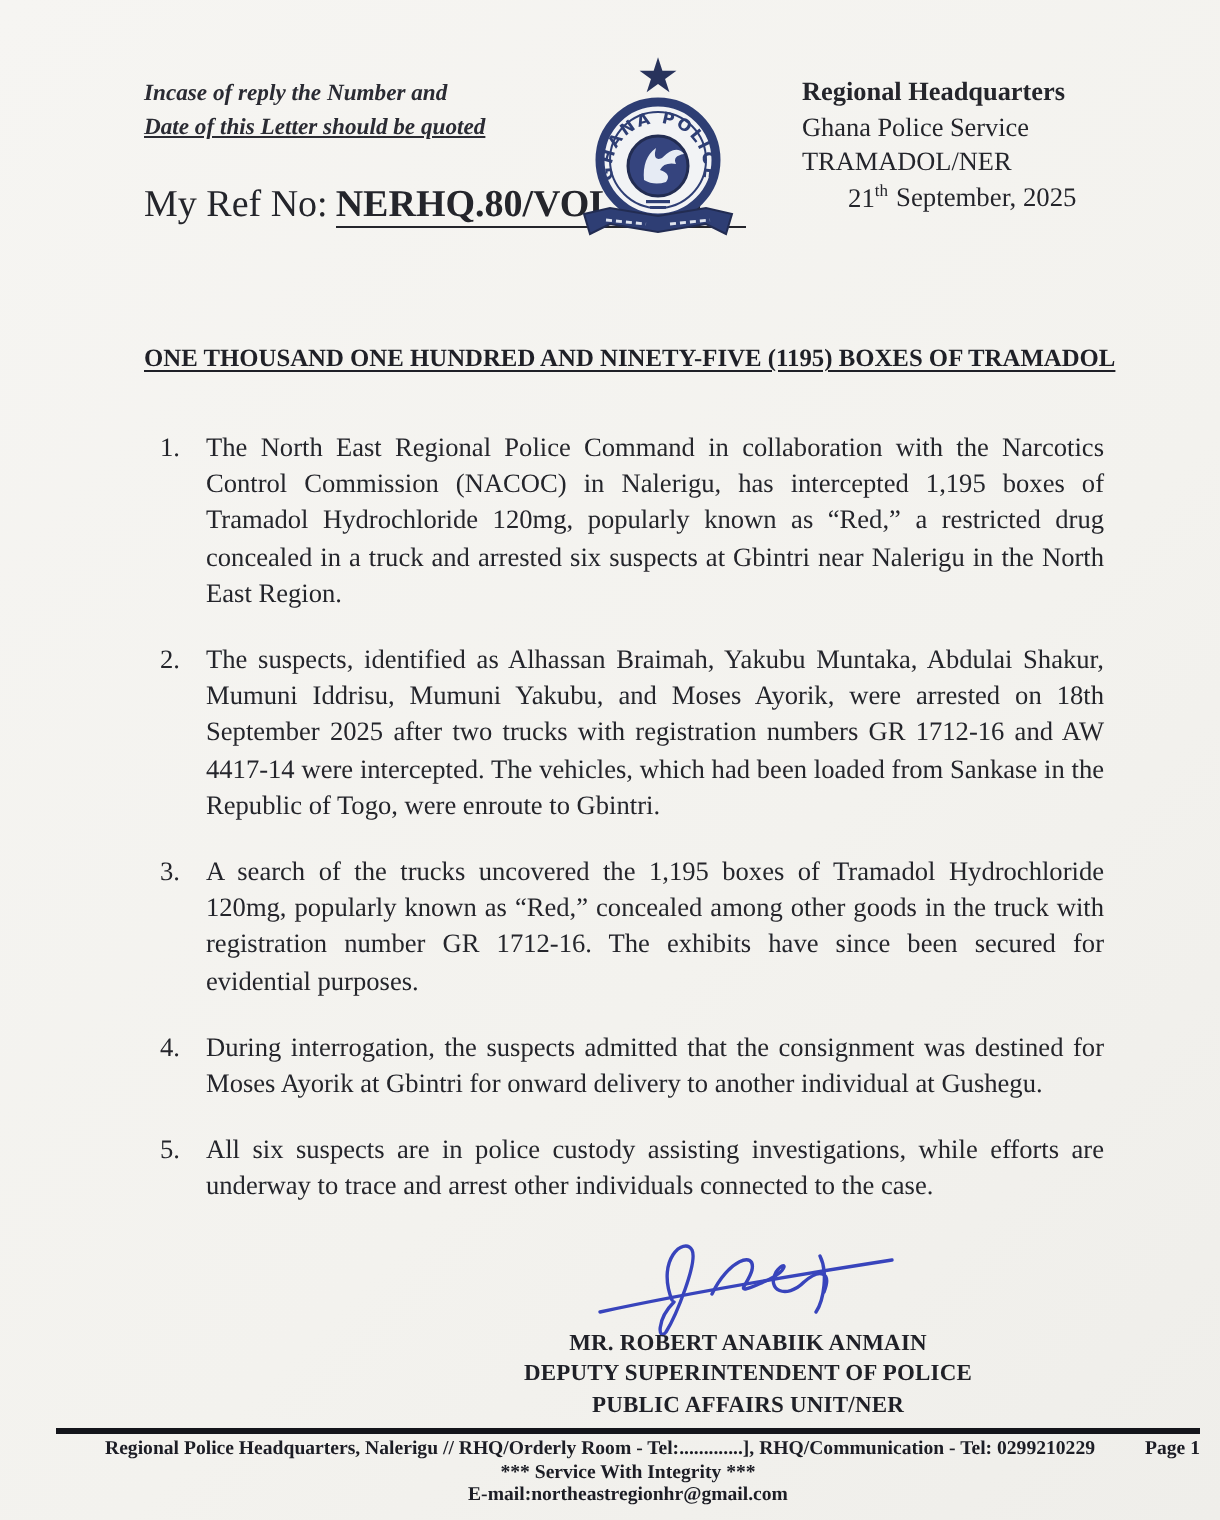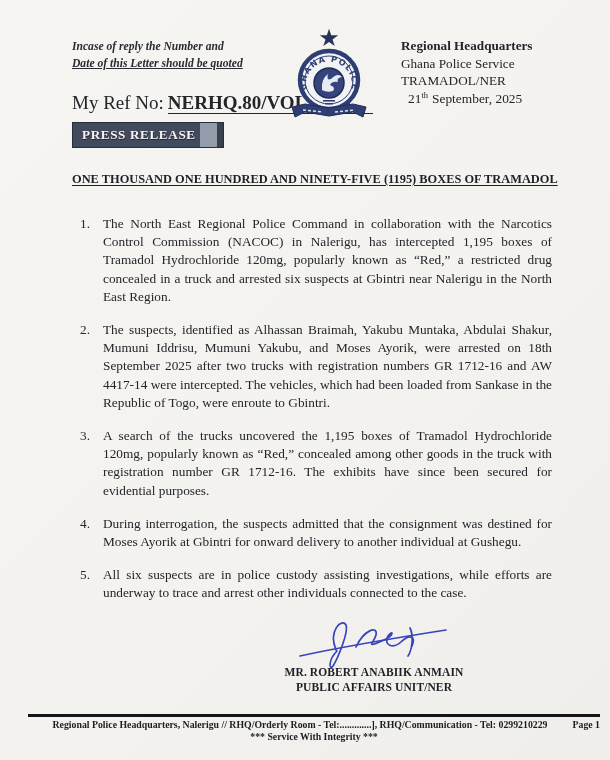--- a/index.html
+++ b/index.html
@@ -19,21 +19,21 @@
     font-size: 11.6px; font-weight: bold; font-style: italic;
     line-height: 17px; color: #2a2b33;
   }
   .note .u { text-decoration: underline; }
   .ref-line { position: absolute; left: 72px; top: 92px; font-size: 19px; }
   .ref-number { font-weight: bold; border-bottom: 1.6px solid #24252b; margin-left: 4px; }
   .ref-value { border-bottom: 1.6px solid #24252b; margin-left: 5px; padding-right: 22px; }
   .badge { position: absolute; left: 279px; top: 24px; width: 100px; height: 96px; }
   .org-block { position: absolute; left: 401px; top: 37px; font-size: 13.2px; line-height: 17.5px; }
   .org-name { font-weight: bold; }
-  .date-line { position: absolute; left: 408px; top: 90px; font-size: 13.4px; }
+  .date-line { position: absolute; left: 424px; top: 90px; font-size: 13.4px; }
   .date-line sup { font-size: 8.5px; }
   .date-rest { margin-left: 4px; }
   
   .stamp {
     position: absolute; left: 72px; top: 122px;
     width: 152px; height: 26px;
     background: linear-gradient(90deg, #424b5d 0%, #424b5d 85%, #939cab 85%, #939cab 96%, #39414f 96%);
     border: 1.5px solid #272d3a;
     color: #f6f6f4;
     font-weight: bold; font-size: 13.2px; letter-spacing: 0.6px;
@@ -117,21 +117,20 @@
   <div class="org-block">
     <div class="org-name">Regional Headquarters</div>
     <div>Ghana Police Service</div>
     <div>TRAMADOL/NER</div>
   </div>
 
   <div class="date-line">
     <span>21</span><sup>th</sup><span class="date-rest">September, 2025</span>
   </div>
 
-  <div class="stamp">PRESS RELEASE</div>
 
   <div class="title">
     <div>ONE THOUSAND ONE HUNDRED AND NINETY-FIVE (1195) BOXES OF TRAMADOL</div>
   </div>
 
   <ol class="body-list">
     <li>The North East Regional Police Command in collaboration with the Narcotics Control Commission (NACOC) in Nalerigu, has intercepted 1,195 boxes of Tramadol Hydrochloride 120mg, popularly known as “Red,” a restricted drug concealed in a truck and arrested six suspects at Gbintri near Nalerigu in the North East Region.</li>
     <li>The suspects, identified as Alhassan Braimah, Yakubu Muntaka, Abdulai Shakur, Mumuni Iddrisu, Mumuni Yakubu, and Moses Ayorik, were arrested on 18th September 2025 after two trucks with registration numbers GR 1712-16 and AW 4417-14 were intercepted. The vehicles, which had been loaded from Sankase in the Republic of Togo, were enroute to Gbintri.</li>
     <li>A search of the trucks uncovered the 1,195 boxes of Tramadol Hydrochloride 120mg, popularly known as “Red,” concealed among other goods in the truck with registration number GR 1712-16. The exhibits have since been secured for evidential purposes.</li>
     <li>During interrogation, the suspects admitted that the consignment was destined for Moses Ayorik at Gbintri for onward delivery to another individual at Gushegu.</li>
@@ -144,24 +143,26 @@
         <path d="M8 40 C 40 33, 90 24, 154 14"></path>
         <path d="M44 34 C 36 14, 50 2, 54 9 C 57 15, 46 42, 41 50 C 37 55, 36 44, 45 35"></path>
         <path d="M64 31 C 72 14, 86 9, 84 19 C 82 27, 72 33, 92 24 C 103 19, 101 13, 96 20 C 91 29, 101 34, 110 25 C 118 18, 124 20, 120 30"></path>
         <path d="M118 12 C 122 20, 120 34, 116 40"></path>
       </g>
     </svg>
   </div>
 
   <div class="sig-block">
     <div>MR. ROBERT ANABIIK ANMAIN</div>
+    <div>DEPUTY SUPERINTENDENT OF POLICE</div>
     <div>PUBLIC AFFAIRS UNIT/NER</div>
   </div>
 
   <div class="footer">
     <div class="footer-line1">
       <span>Regional Police Headquarters, Nalerigu // RHQ/Orderly Room - Tel:.............], RHQ/Communication - Tel: 0299210229</span>
       <span class="page-num">Page 1</span>
     </div>
     <div>*** Service With Integrity ***</div>
+    <div>E-mail:northeastregionhr@gmail.com</div>
   </div>
 
 </div>
 
 </body></html>

